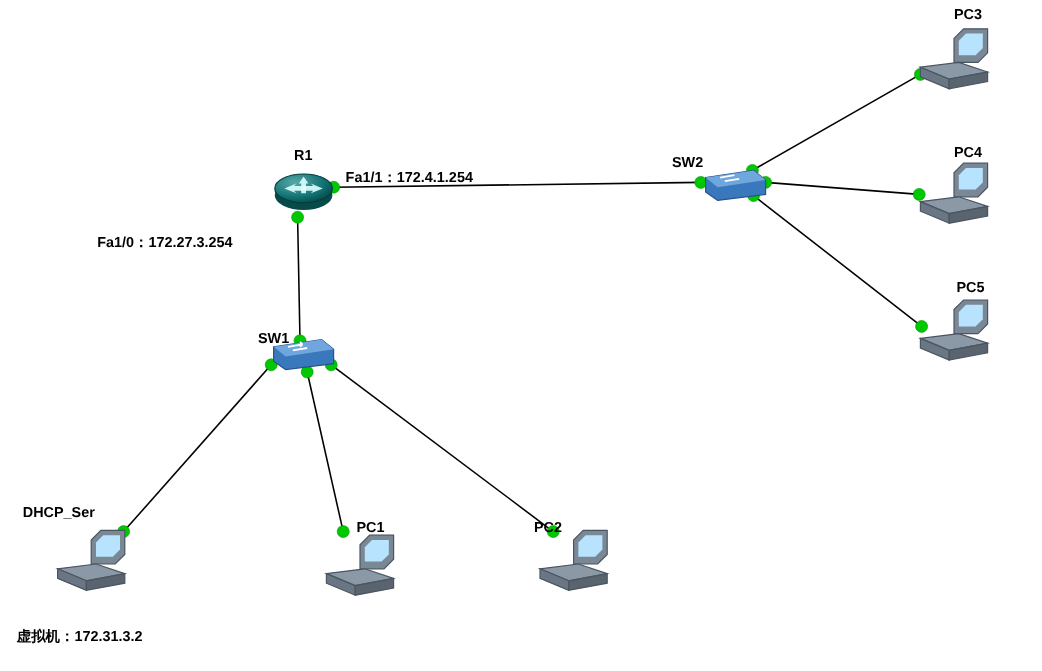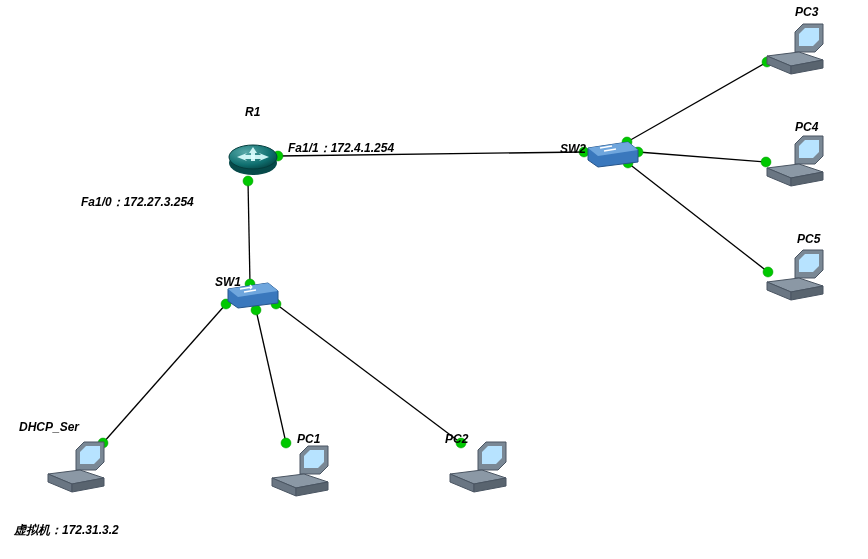--- a/index.html
+++ b/index.html
@@ -15,21 +15,20 @@
   }
   .canvas {
     position: absolute;
     inset: 0;
   }
   .label {
     position: absolute;
     font-weight: bold;
     white-space: nowrap;
     color: #000;
-    font-style: italic;
   }
   .node {
     position: absolute;
   }
   .port-dot {
     fill: #00c800;
     stroke: #009600;
     stroke-width: 0.5;
   }
   .link-line {
@@ -163,23 +162,23 @@
 <div class="node" style="left:765px;top:248px;width:62px;height:56px">
   <svg width="62" height="56" viewBox="0 0 62 56">
     <polygon points="38,2 58,2 58,22 50,30 30,30 30,10" fill="#7a8895" stroke="#4a5562"></polygon>
     <polygon points="40,6 54,6 54,18 48,24 34,24 34,12" fill="#b7e3ff"></polygon>
     <polygon points="2,34 34,30 58,38 26,44" fill="#8b98a5" stroke="#4a5562"></polygon>
     <polygon points="2,34 26,44 26,52 2,42" fill="#6a7683" stroke="#4a5562"></polygon>
     <polygon points="26,44 58,38 58,46 26,52" fill="#59646f" stroke="#4a5562"></polygon>
   </svg>
 </div>
 
-<span class="label" style="left:245px;top:105px">R1</span>
+<span class="label" style="left:245px;top:122px">R1</span>
 <span class="label" style="left:215px;top:275px">SW1</span>
-<span class="label" style="left:560px;top:142px">SW2</span>
+<span class="label" style="left:560px;top:128px">SW2</span>
 <span class="label" style="left:19px;top:420px">DHCP_Ser</span>
 <span class="label" style="left:297px;top:432px">PC1</span>
 <span class="label" style="left:445px;top:432px">PC2</span>
 <span class="label" style="left:795px;top:5px">PC3</span>
 <span class="label" style="left:795px;top:120px">PC4</span>
 <span class="label" style="left:797px;top:232px">PC5</span>
 <span class="label" style="left:81px;top:194px">Fa1/0：172.27.3.254</span>
 <span class="label" style="left:288px;top:140px">Fa1/1：172.4.1.254</span>
 <span class="label" style="left:14px;top:522px">虚拟机：172.31.3.2</span>
 

